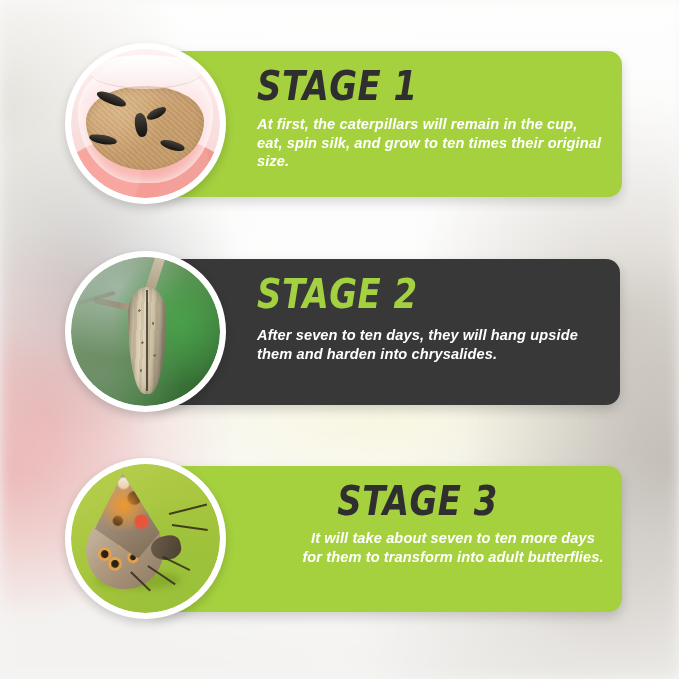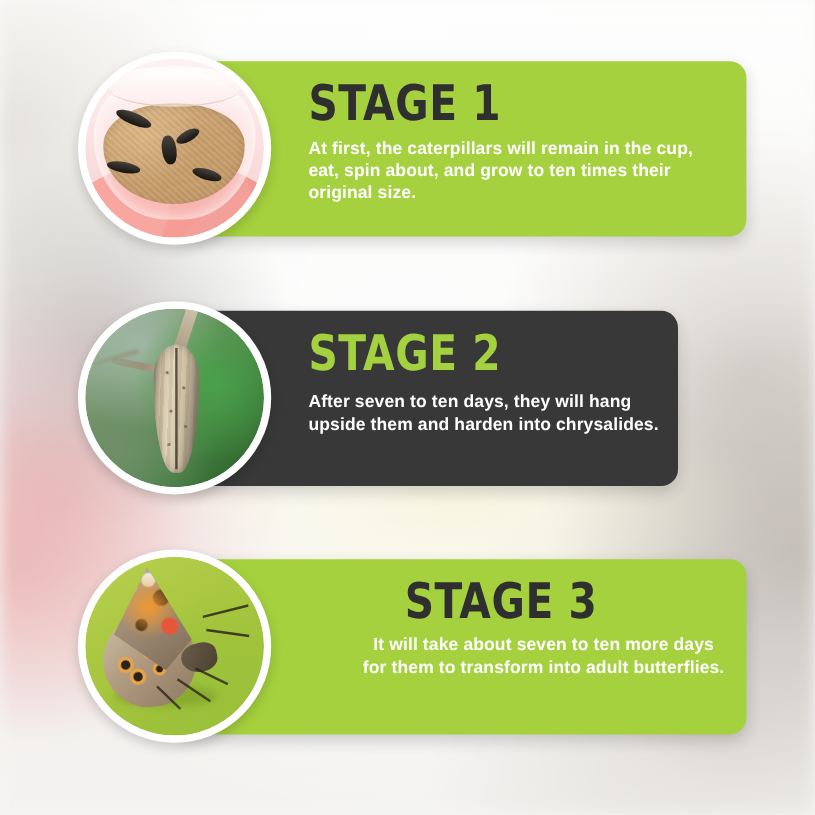--- a/index.html
+++ b/index.html
@@ -10,20 +10,21 @@
     overflow: hidden;
     font-family: "Liberation Sans", sans-serif;
   }
 
   #stage {
     position: relative;
     width: 679px;
     height: 679px;
     background: #f2f1ef;
     overflow: hidden;
+    font-style: italic;
   }
 
   
   .bg-base {
     position: absolute;
     inset: 0;
     background:
       radial-gradient(circle at 6% 62%, rgba(224,150,150,0.55) 0%, rgba(224,150,150,0) 26%),
       radial-gradient(circle at 2% 70%, rgba(233,120,120,0.40) 0%, rgba(233,120,120,0) 18%),
       radial-gradient(circle at 13% 42%, rgba(120,118,118,0.45) 0%, rgba(120,118,118,0) 22%),
@@ -65,21 +66,21 @@
     position: absolute;
     left: 147px;
     top: 0;
     width: 475px;
     height: 146px;
     border-radius: 14px;
     box-shadow: 0 5px 12px rgba(0,0,0,0.16);
   }
   .panel-green { background: #a5d13e; }
   .panel-dark  { background: #383838; }
-  .row-2 .panel { width: 418px; }
+  .row-2 .panel { width: 473px; }
 
   .panel-body {
     position: absolute;
     left: 110px;
     right: 16px;
     top: 0;
     bottom: 0;
   }
 
   .stage-title {
@@ -302,21 +303,21 @@
 <div id="stage">
 
   <div class="bg-base"></div>
   <div class="bg-veil"></div>
   <div class="bg-glow"></div>
 
   <div class="row row-1">
     <div class="panel panel-green">
       <div class="panel-body">
         <h2 class="stage-title title-dark">STAGE 1</h2>
-        <p class="stage-desc">At first, the caterpillars will remain in the cup, eat, spin about, and grow to ten times their original size.</p>
+        <p class="stage-desc">At first, the caterpillars will remain in the cup, eat, spin silk, and grow to ten times their original size.</p>
       </div>
     </div>
     <div class="photo-wrap">
       <div class="photo art-cup">
         <div class="hand"></div>
         <div class="cup-glass"></div>
         <div class="food"></div>
         <div class="cup-lid"></div>
         <div class="cat c1"></div>
         <div class="cat c2"></div>

